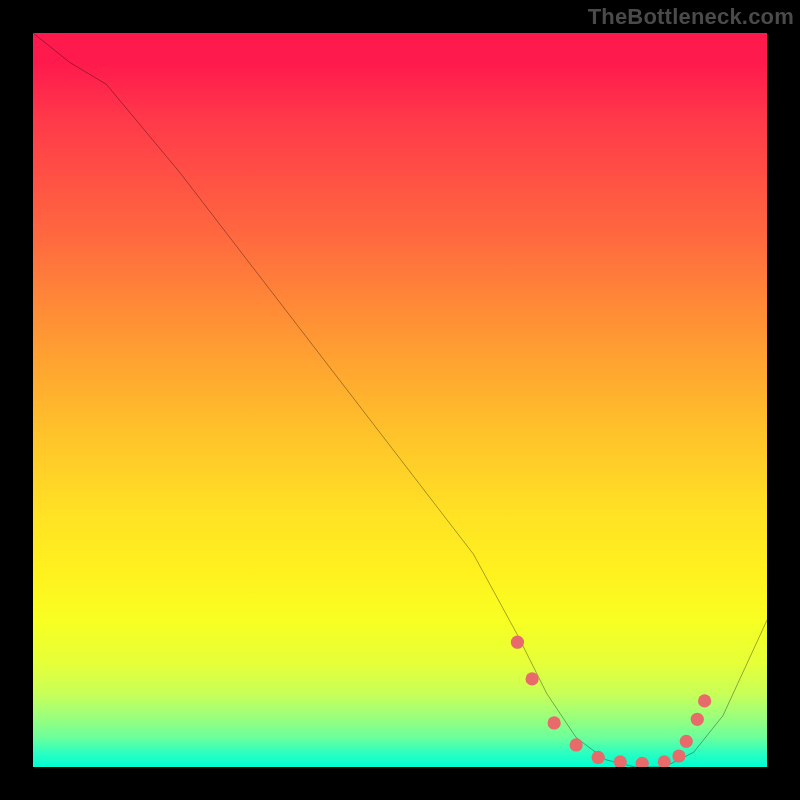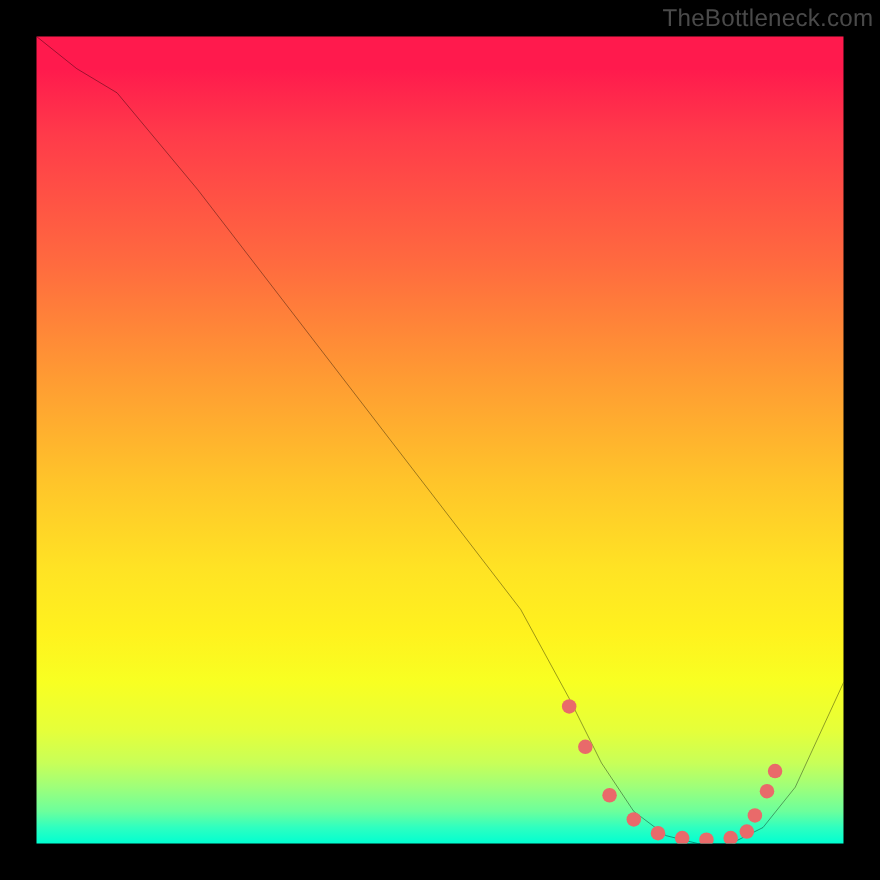--- a/index.html
+++ b/index.html
@@ -48,21 +48,21 @@
       #2effc0 98%,
       #00ffd2 100%
     );
   }
   .watermark {
     position: absolute;
     right: 6px;
     top: 4px;
     color: #4a4a4a;
     font-size: 22px;
-    font-weight: 400;
+    font-weight: 700;
     letter-spacing: 0.2px;
   }
   .axes {
     position: absolute;
     inset: 0;
   }
   .xaxis {
     position: absolute;
     left: 33px;
     right: 33px;

